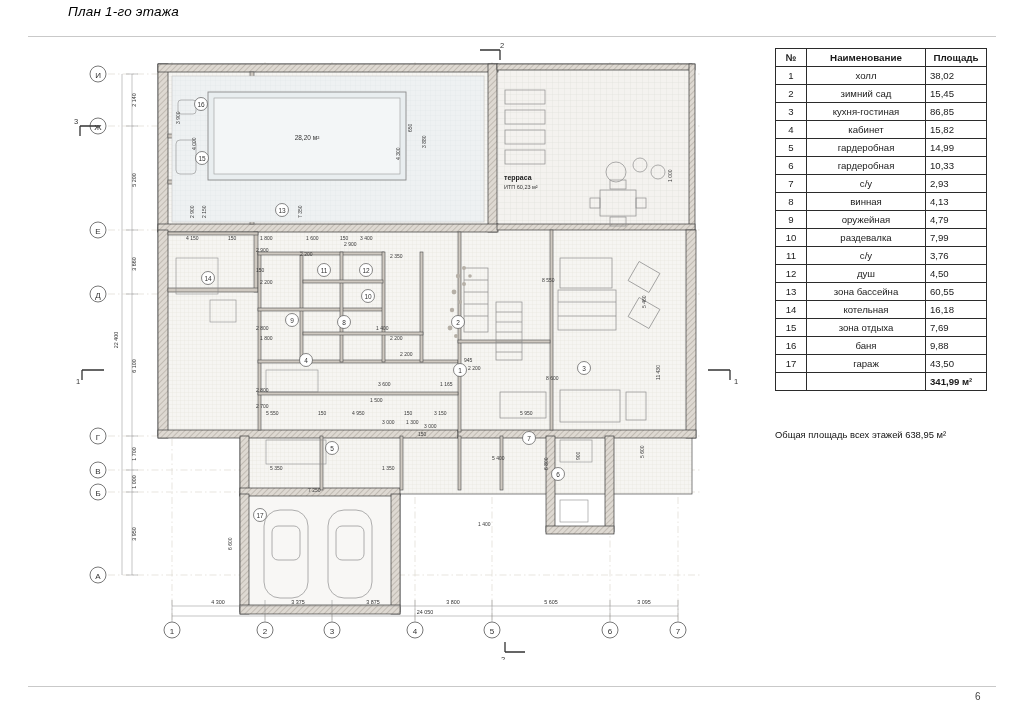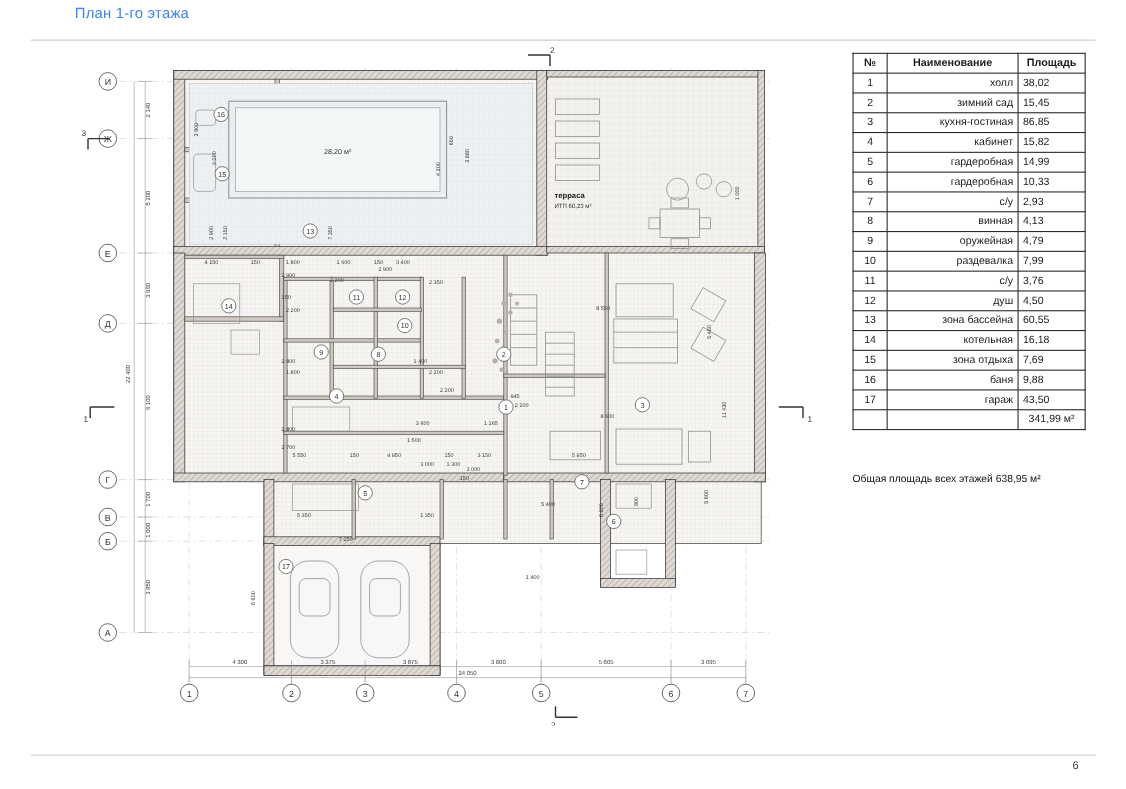--- a/index.html
+++ b/index.html
@@ -7,42 +7,42 @@
     width:1024px;height:717px;
     background:#ffffff;
     font-family:"Liberation Sans", sans-serif;
     color:#1a1a1a;
     position:relative;
     overflow:hidden;
   }
   .sheet{position:absolute;left:0;top:0;width:1024px;height:717px;}
   .rule-top{position:absolute;left:28px;top:36px;width:968px;height:1px;background:#c9c9c9;}
   .rule-bottom{position:absolute;left:28px;top:686px;width:968px;height:1px;background:#c9c9c9;}
-  .title{position:absolute;left:68px;top:4px;font-size:13.5px;color:#3b82f6;letter-spacing:.2px;}
+  .title{position:absolute;left:68px;top:4px;font-size:13.5px;color:#000000;letter-spacing:.2px;font-style:italic;}
   .pagenum{position:absolute;left:975px;top:691px;font-size:10px;color:#444;}
 
   
   .plan{position:absolute;left:60px;top:40px;width:700px;height:620px;}
   .plan svg{display:block;}
 
   
   .tbl-wrap{position:absolute;left:775px;top:48px;width:212px;}
   table.rooms{border-collapse:collapse;width:212px;font-size:9.6px;}
   table.rooms th,table.rooms td{
     border:1px solid #2b2b2b;
     padding:2px 4px;
     height:13px;
     line-height:13px;
     background:#fff;
   }
   table.rooms th{font-weight:bold;text-align:center;font-size:9.8px;}
   table.rooms td.num{text-align:center;width:22px;}
-  table.rooms td.name{text-align:right;}
+  table.rooms td.name{text-align:center;}
   table.rooms td.area{width:52px;}
-  table.rooms tr.total td{font-weight:normal;text-align:center;}
+  table.rooms tr.total td{font-weight:bold;text-align:left;}
   table.rooms tr.total td.blank{border-right:1px solid #2b2b2b;}
   .totals{position:absolute;left:775px;top:428px;width:230px;font-size:9.4px;line-height:14px;color:#111;}
   .totals p{margin:0 0 10px 0;}
 </style>
 </head>
 <body>
 
 <div class="sheet">
 
   <div class="rule-top"></div>

